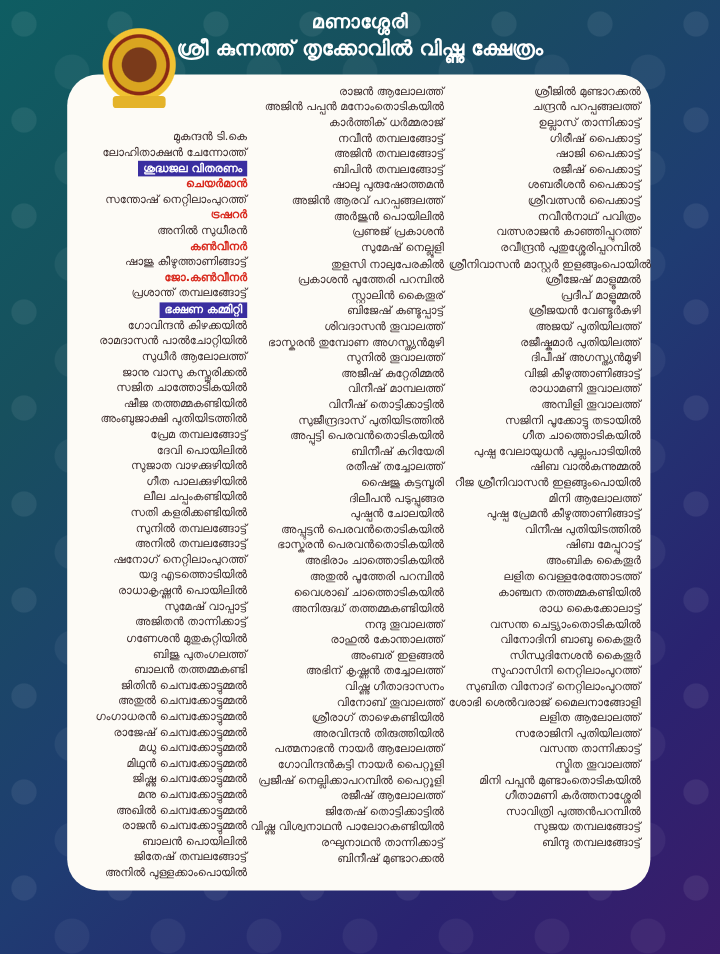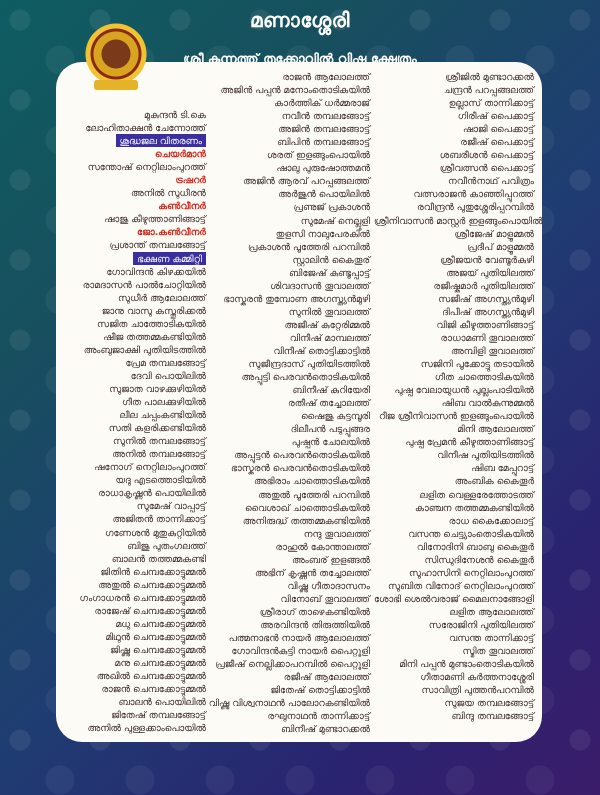--- a/index.html
+++ b/index.html
@@ -11,22 +11,22 @@
   .pattern {
     position: absolute; inset: 0; pointer-events: none;
     background-image:
       radial-gradient(circle at 20px 20px, rgba(255,255,255,0.07) 0 10px, transparent 11px),
       radial-gradient(circle at 60px 60px, rgba(255,255,255,0.05) 0 14px, transparent 15px);
     background-size: 80px 80px;
   }
   .header {
     position: absolute; left: 0; right: 0; top: 8px; text-align: center; color: #ffffff;
   }
-  .header .sub { font-size: 20px; font-weight: bold; letter-spacing: 0.5px; }
-  .header .title { font-size: 13px; font-weight: bold; margin-top: 19px; }
+  .header .sub { font-size: 16px; font-weight: bold; letter-spacing: 0.5px; }
+  .header .title { font-size: 17px; font-weight: bold; margin-top: 4px; }
   .logo {
     position: absolute; left: 84px; top: 22px; width: 64px; height: 64px; border-radius: 50%;
     background: radial-gradient(circle, #7a3a1a 0 14px, #d9a520 15px 22px, #8a2a14 23px 25px, #f1c232 26px 30px, transparent 31px);
     z-index: 3;
   }
   .logo::after {
     content: ""; position: absolute; left: 10px; right: 10px; bottom: -4px; height: 10px;
     background: #e4b32a; border-radius: 3px;
   }
   .card {
@@ -34,21 +34,21 @@
     background: #fdfbf6; border-radius: 26px; z-index: 2;
   }
   .cols { position: absolute; left: 8px; top: 8px; right: 8px; display: flex; }
   .col { font-size: 9.4px; line-height: 13.05px; color: #3a2a2a; white-space: nowrap; text-align: right; }
   .col1 { width: 150px; margin-top: 38px; margin-left: 3px; }
   .col2 { width: 175px; margin-left: 2px; }
   .col3 { width: 160px; margin-left: 4px; }
   .item { height: 13.05px; }
   .label-red { color: #d8281c; font-weight: bold; }
   .label-box {
-    display: inline-block; background: #3a2ea0; color: #ffffff; padding: 0 4px; font-weight: normal;
+    display: inline-block; background: #3a2ea0; color: #ffffff; padding: 0 4px; font-weight: bold;
   }
 </style>
 </head>
 <body>
 
 <div class="pattern"></div>
 
 <div class="logo"></div>
 
 <div class="header">
@@ -108,21 +108,20 @@
         <div class="item"><span>ജിതേഷ് തമ്പലങ്ങോട്ട്</span></div>
         <div class="item"><span>അനിൽ പുള്ളക്കാംപൊയിൽ</span></div>
       </div>
     <div class="col col2" id="col2">
         <div class="item">രാജൻ ആലോലത്ത്</div>
         <div class="item">അജിൻ പപ്പൻ മനോംതൊടികയിൽ</div>
         <div class="item">കാർത്തിക് ധർമ്മരാജ്</div>
         <div class="item">നവീൻ തമ്പലങ്ങോട്ട്</div>
         <div class="item">അജിൻ തമ്പലങ്ങോട്ട്</div>
         <div class="item">ബിപിൻ തമ്പലങ്ങോട്ട്</div>
-        <div class="item">ശരത് ഇളങ്ങുംപൊയിൽ</div>
         <div class="item">ഷാലു പുരുഷോത്തമൻ</div>
         <div class="item">അജിൻ ആരവ് പറപ്പങ്ങലത്ത്</div>
         <div class="item">അർജുൻ പൊയിലിൽ</div>
         <div class="item">പ്രണുജ് പ്രകാശൻ</div>
         <div class="item">സുമേഷ് നെല്ലൂളി</div>
         <div class="item">തുളസി നാലുപേരകിൽ</div>
         <div class="item">പ്രകാശൻ പൂത്തേരി പറമ്പിൽ</div>
         <div class="item">സ്റ്റാലിൻ കൈതൂര്</div>
         <div class="item">ബിജേഷ് കുണ്ടൂപ്പാട്ട്</div>
         <div class="item">ശിവദാസൻ തൂവാലത്ത്</div>
@@ -172,21 +171,20 @@
         <div class="item">ശ്രീവത്സൻ പൈക്കാട്ട്</div>
         <div class="item">നവീൻനാഥ് പവിത്രം</div>
         <div class="item">വത്സരാജൻ കാഞ്ഞിപ്പുറത്ത്</div>
         <div class="item">രവീന്ദ്രൻ പുതുശ്ശേരിപ്പറമ്പിൽ</div>
         <div class="item">ശ്രീനിവാസൻ മാസ്റ്റർ ഇളങ്ങുംപൊയിൽ</div>
         <div class="item">ശ്രീജേഷ് മാളൂമ്മൽ</div>
         <div class="item">പ്രദീപ് മാളൂമ്മൽ</div>
         <div class="item">ശ്രീജയൻ വേണ്ടൂർകുഴി</div>
         <div class="item">അജയ് പുതിയിലത്ത്</div>
         <div class="item">രജീഷ്കുമാർ പുതിയിലത്ത്</div>
-        <div class="item">സജീഷ് അഗസ്ത്യൻമുഴി</div>
         <div class="item">ദിപീഷ് അഗസ്ത്യൻമുഴി</div>
         <div class="item">വിജി കീഴുത്താണിങ്ങാട്ട്</div>
         <div class="item">രാധാമണി തൂവാലത്ത്</div>
         <div class="item">അമ്പിളി തൂവാലത്ത്</div>
         <div class="item">സജിനി പൂക്കോട്ടു തടായിൽ</div>
         <div class="item">ഗീത ചാത്തൊടികയിൽ</div>
         <div class="item">പുഷ്പ വേലായുധൻ പുല്ലംപാടിയിൽ</div>
         <div class="item">ഷിബ വാൽകുന്നുമ്മൽ</div>
         <div class="item">റീജ ശ്രീനിവാസൻ ഇളങ്ങുംപൊയിൽ</div>
         <div class="item">മിനി ആലോലത്ത്</div>

